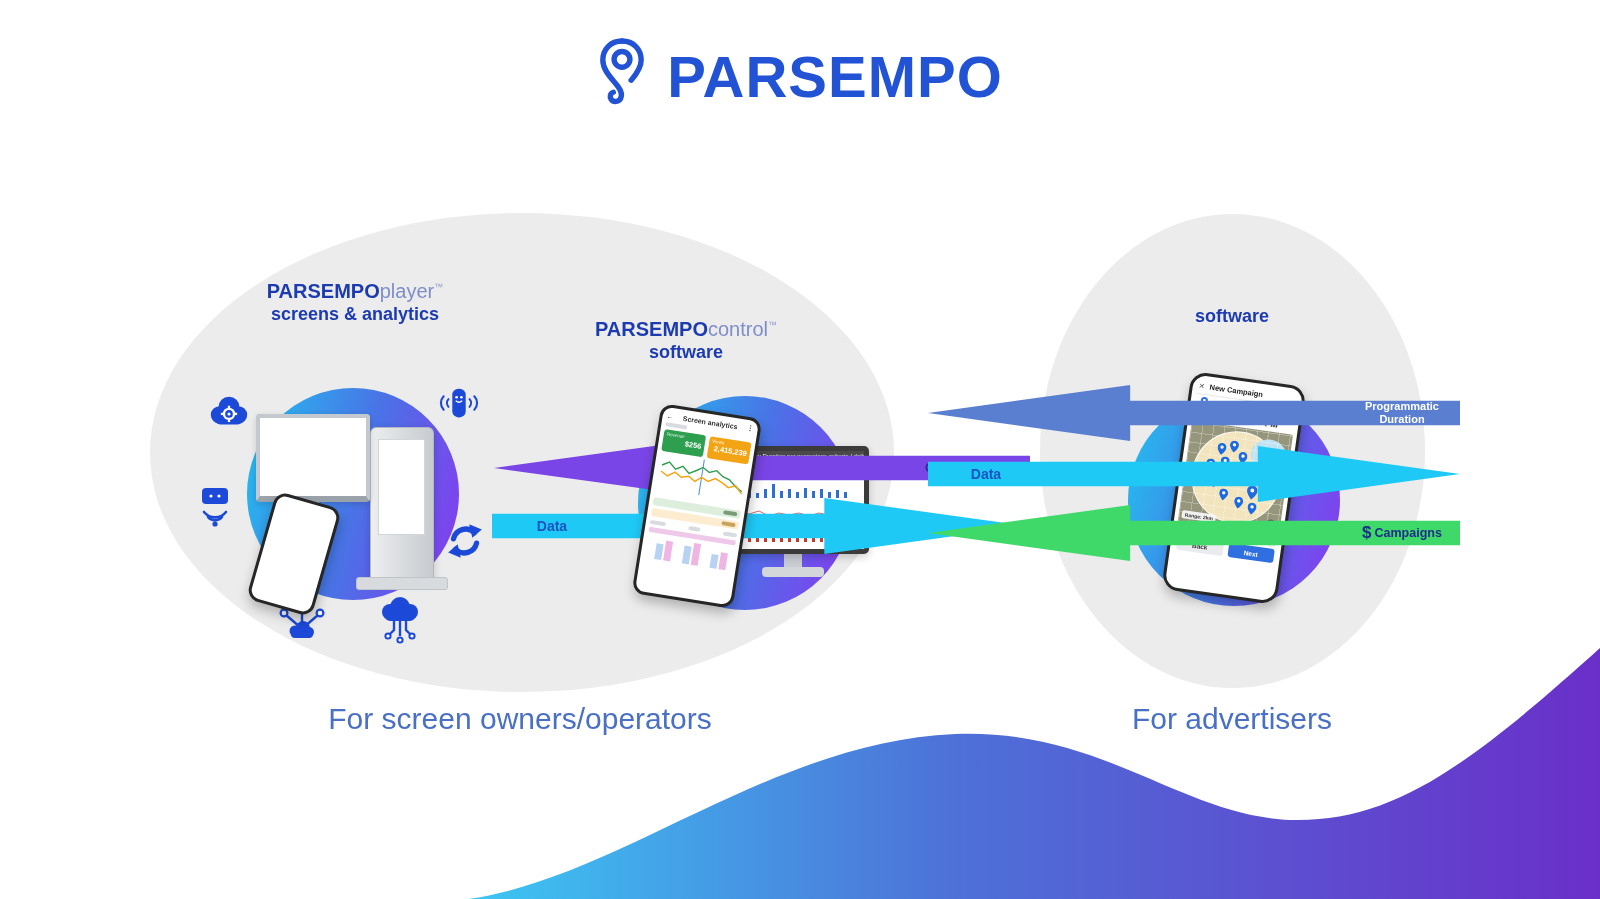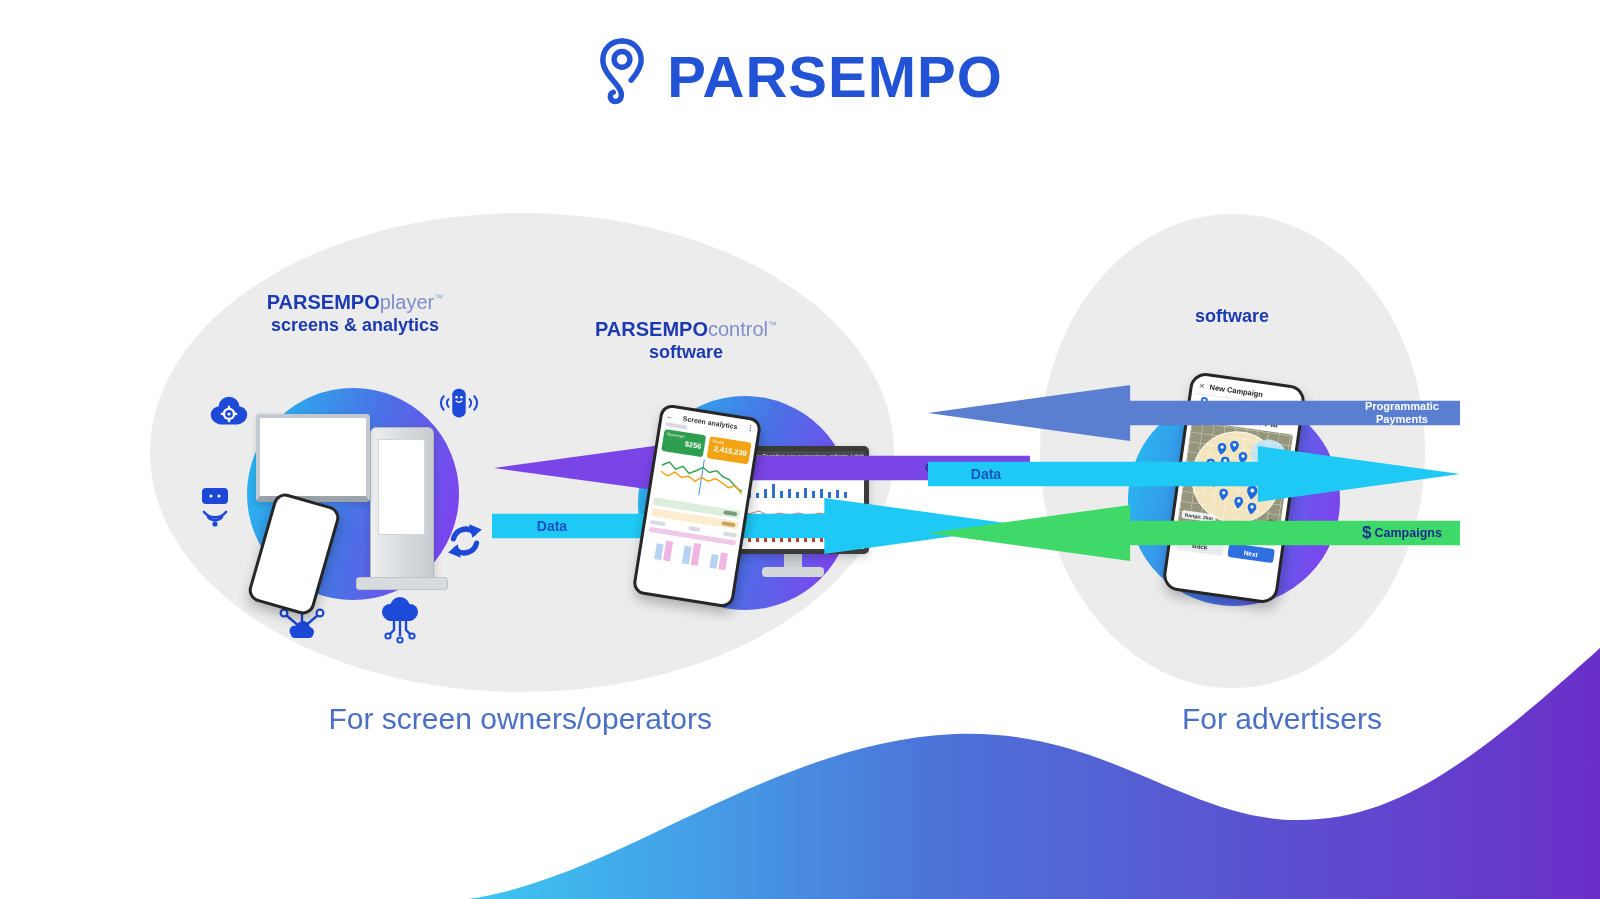--- a/index.html
+++ b/index.html
@@ -85,21 +85,21 @@
     color:#fff;font-size:8px;line-height:11px;text-align:center;}
   .lp-info{display:flex;justify-content:space-between;align-items:center;padding:3px 2px 2px;}
   .toggle{width:13px;height:7px;border-radius:4px;background:#c7cdd4;position:relative;}
   .toggle i{position:absolute;right:0;top:-0.5px;width:8px;height:8px;border-radius:50%;background:#fff;box-shadow:0 0 2px rgba(0,0,0,.4);}
   .lp-btns{display:flex;justify-content:space-between;gap:5px;padding:2px 2px 0;}
   .btn{flex:1;height:14px;border-radius:3px;font-size:6.5px;font-weight:700;display:flex;align-items:center;justify-content:center;}
   .btn-back{background:#e9ebee;color:#333;}
   .btn-next{background:#2f6fe0;color:#fff;}
 
   
-  .footer-label{font-size:30px;color:#4a70c6;text-align:right;z-index:4;}
+  .footer-label{font-size:30px;color:#4a70c6;text-align:center;z-index:4;}
 </style>
 </head>
 <body>
 
 <div id="stage">
 
   <div class="abs logo-row">
     <svg width="50" height="84" viewBox="0 0 60 96">
       <path d="M30 6 C16 6 7 16 7 29 C7 42 19 52 25.5 61 C29.5 66.5 30.5 70 28.5 74.5 C26.5 79 20 80 17 76 C14.8 73 16 68.5 19.5 67.5" fill="none" stroke="#2353d5" stroke-width="6.5" stroke-linecap="round"></path>
       <path d="M30 6 C44 6 53 16 53 29 C53 38 47 46 41 53" fill="none" stroke="#2353d5" stroke-width="6.5" stroke-linecap="round"></path>
@@ -115,21 +115,21 @@
     <defs>
       <linearGradient id="waveGrad" x1="468" y1="0" x2="1600" y2="0" gradientUnits="userSpaceOnUse">
         <stop offset="0" stop-color="#3cc7f3"></stop>
           <stop offset="0.42" stop-color="#4d72d8"></stop>
           <stop offset="1" stop-color="#6a2fc9"></stop>
       </linearGradient>
     </defs>
     <path d="M468 899 C620 878 770 742 955 734 C1105 728 1185 820 1298 820 C1395 820 1470 765 1600 648 L1600 899 Z" fill="url(#waveGrad)"></path>
   </svg>
 
-  <div class="abs sec-title" style="left:205px;top:291px;width:300px;">
+  <div class="abs sec-title" style="left:205px;top:280px;width:300px;">
     <div class="line1"><span class="b">PARSEMPO</span><span class="lt">player</span><sup>™</sup></div>
     <div class="desc">screens &amp; analytics</div>
   </div>
 
   <div class="abs grad-circle" style="left:247px;top:388px;width:212px;height:212px;"></div>
 
   <div class="abs kiosk-body"></div>
   <div class="abs kiosk-screen"></div>
   <div class="abs kiosk-base"></div>
   <div class="abs monitor-screen"></div>
@@ -320,21 +320,21 @@
           <rect x="47" y="4" width="7" height="22" fill="#efb6e3"></rect>
         <rect x="66" y="12" width="7" height="14" fill="#b7d2f2"></rect>
           <rect x="75" y="9" width="7" height="17" fill="#efb6e3"></rect>
       </g>
     </svg>
   </div>
 
   <div class="abs arrow arrow-left" style="left:928px;top:385px;width:116px;height:56px;background:#5b7fd0;font-size:11px;color:#fff;line-height:1.15;">
     <span>
       <span>Programmatic</span><br>
-      <span>Payments</span>
+      <span>Duration</span>
     </span>
   </div>
   <div class="abs arrow arrow-right" style="left:928px;top:446px;width:116px;height:56px;background:#1fc9f6;font-size:14px;color:#1c55c0;">
     <span>Data</span>
   </div>
   <div class="abs arrow arrow-left" style="left:928px;top:505px;width:116px;height:56px;background:#3fd96a;font-size:12.5px;gap:3px;">
     <span style="font-size:17px;font-weight:800;">$</span>
     <span>Campaigns</span>
   </div>
 

